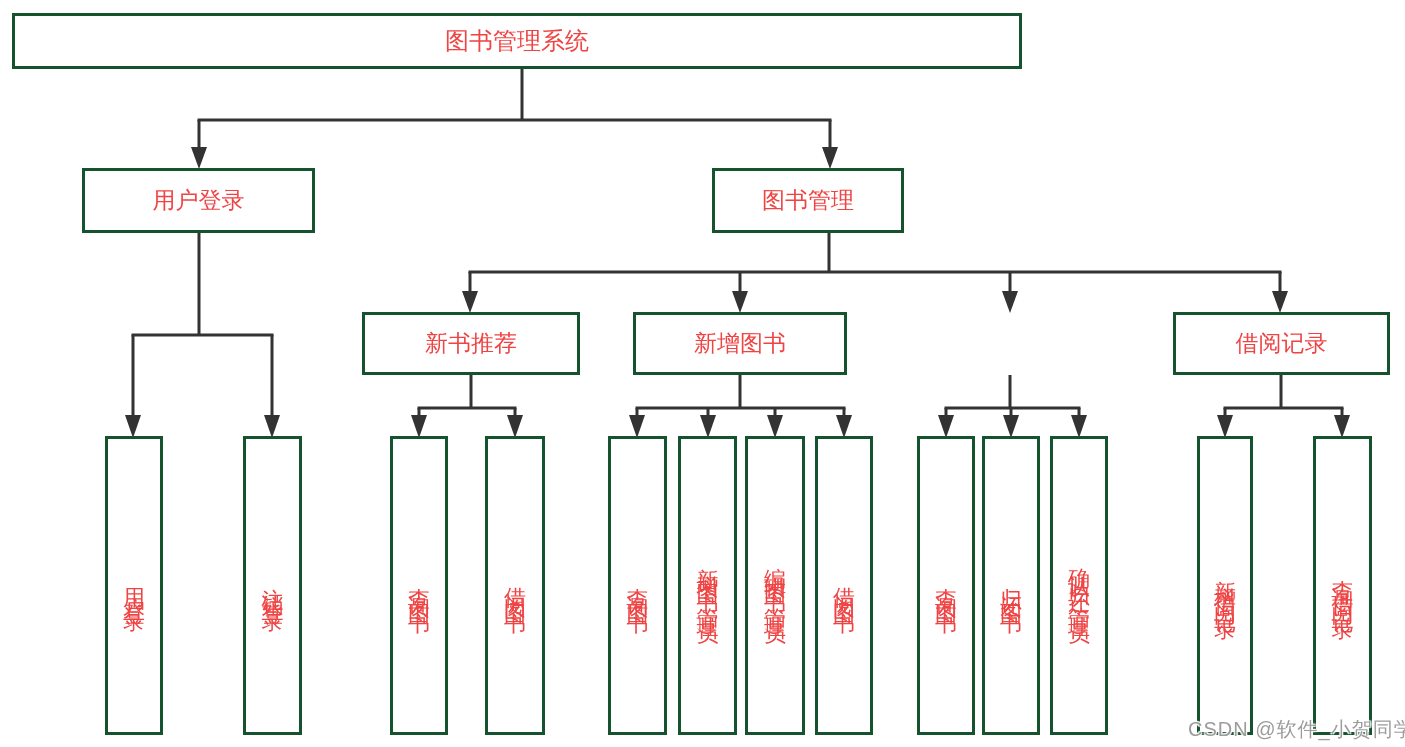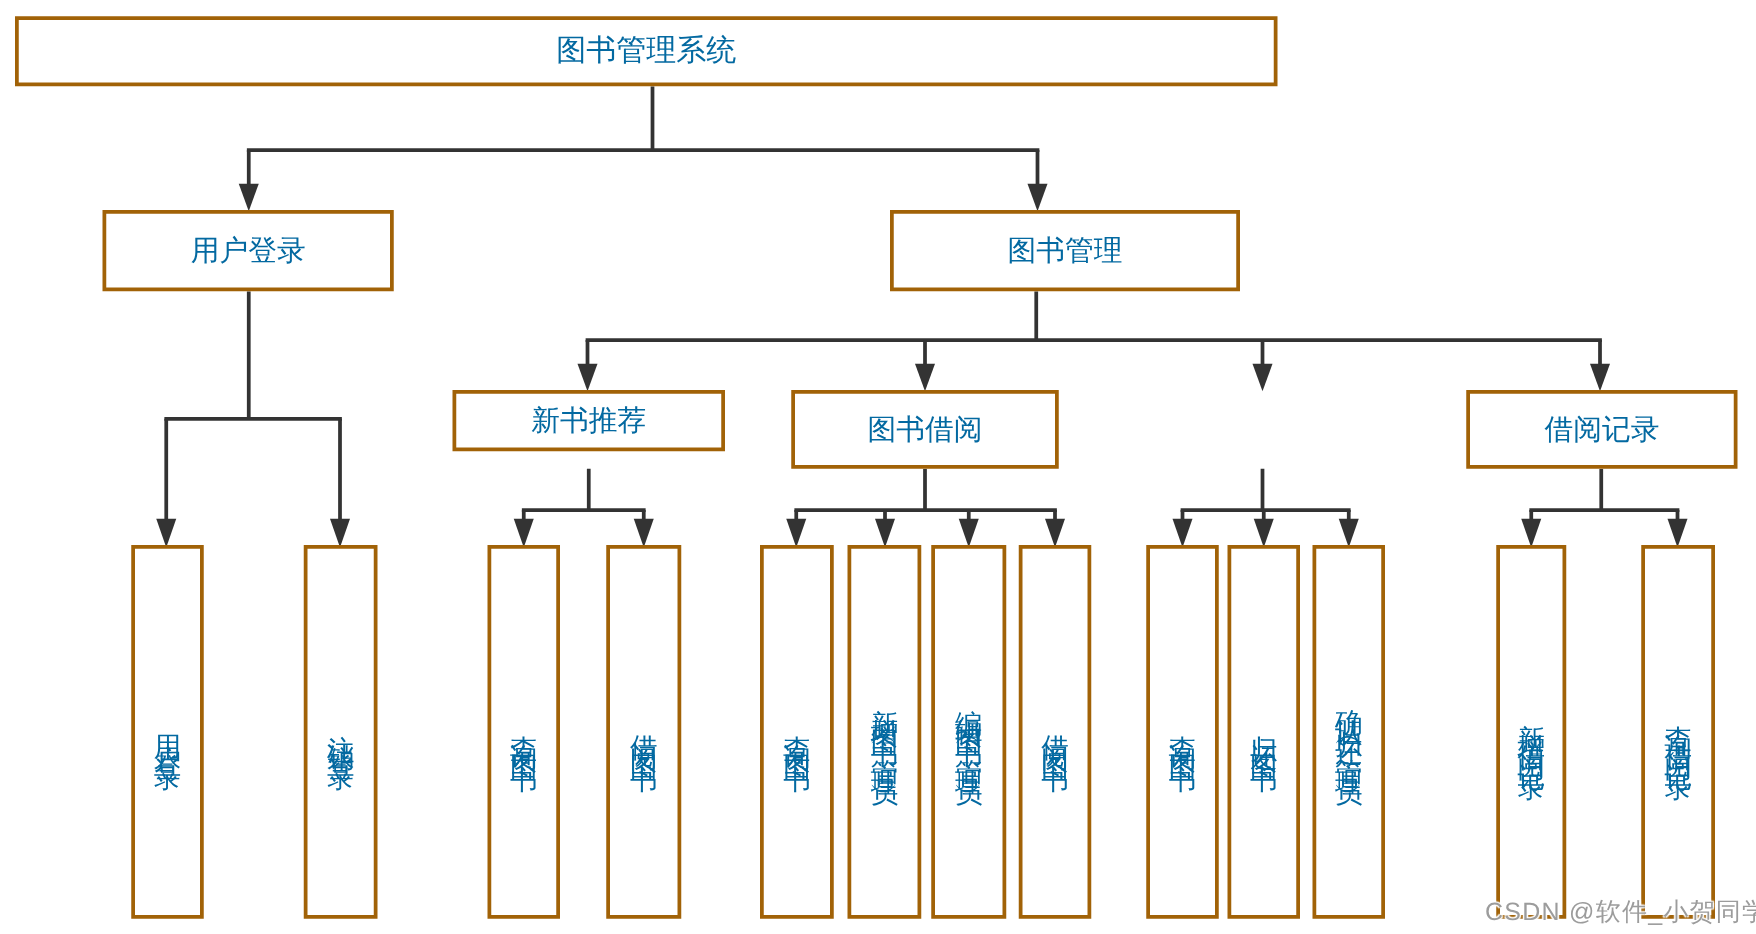--- a/index.html
+++ b/index.html
@@ -17,23 +17,23 @@
   }
   #connectors {
     position: absolute;
     left: 0; top: 0;
     width: 1405px;
     height: 747px;
   }
   .box {
     position: absolute;
     box-sizing: border-box;
-    border: 3px solid #a16207;
+    border: 3px solid #14532d;
     background: #ffffff;
-    color: #0369a1;
+    color: #ef4444;
     display: flex;
     align-items: center;
     justify-content: center;
     font-size: 23px;
     line-height: 1;
     z-index: 2;
   }
   .vbox {
     writing-mode: vertical-rl;
     text-orientation: mixed;
@@ -127,24 +127,24 @@
       <polygon points="1071,415 1087,415 1079,438"></polygon>
 
       <polygon points="1217,415 1233,415 1225,438"></polygon>
       <polygon points="1334,415 1350,415 1342,438"></polygon>
     </g>
   </svg>
 
   <div class="box" style="left:12px;top:13px;width:1010px;height:56px;font-size:24px">图书管理系统</div>
 
   <div class="box" style="left:82px;top:168px;width:233px;height:65px">用户登录</div>
-  <div class="box" style="left:712px;top:168px;width:280px;height:65px">图书管理</div>
+  <div class="box" style="left:712px;top:168px;width:192px;height:65px">图书管理</div>
 
-  <div class="box" style="left:362px;top:312px;width:218px;height:49px">新书推荐</div>
-  <div class="box" style="left:633px;top:312px;width:214px;height:63px">图书借阅</div>
+  <div class="box" style="left:362px;top:312px;width:218px;height:63px">新书推荐</div>
+  <div class="box" style="left:633px;top:312px;width:214px;height:63px">新增图书</div>
   <div class="box" style="left:1173px;top:312px;width:217px;height:63px">借阅记录</div>
 
   <div class="box vbox" style="left:105px;top:436px;width:58px;height:299px">用户登录</div>
   <div class="box vbox" style="left:243px;top:436px;width:59px;height:299px">注销登录</div>
 
   <div class="box vbox" style="left:390px;top:436px;width:58px;height:299px">查询图书</div>
   <div class="box vbox" style="left:485px;top:436px;width:60px;height:299px">借阅图书</div>
 
   <div class="box vbox" style="left:608px;top:436px;width:59px;height:299px">查询图书</div>
   <div class="box vbox" style="left:678px;top:436px;width:59px;height:299px">新增图书（管理员）</div>

